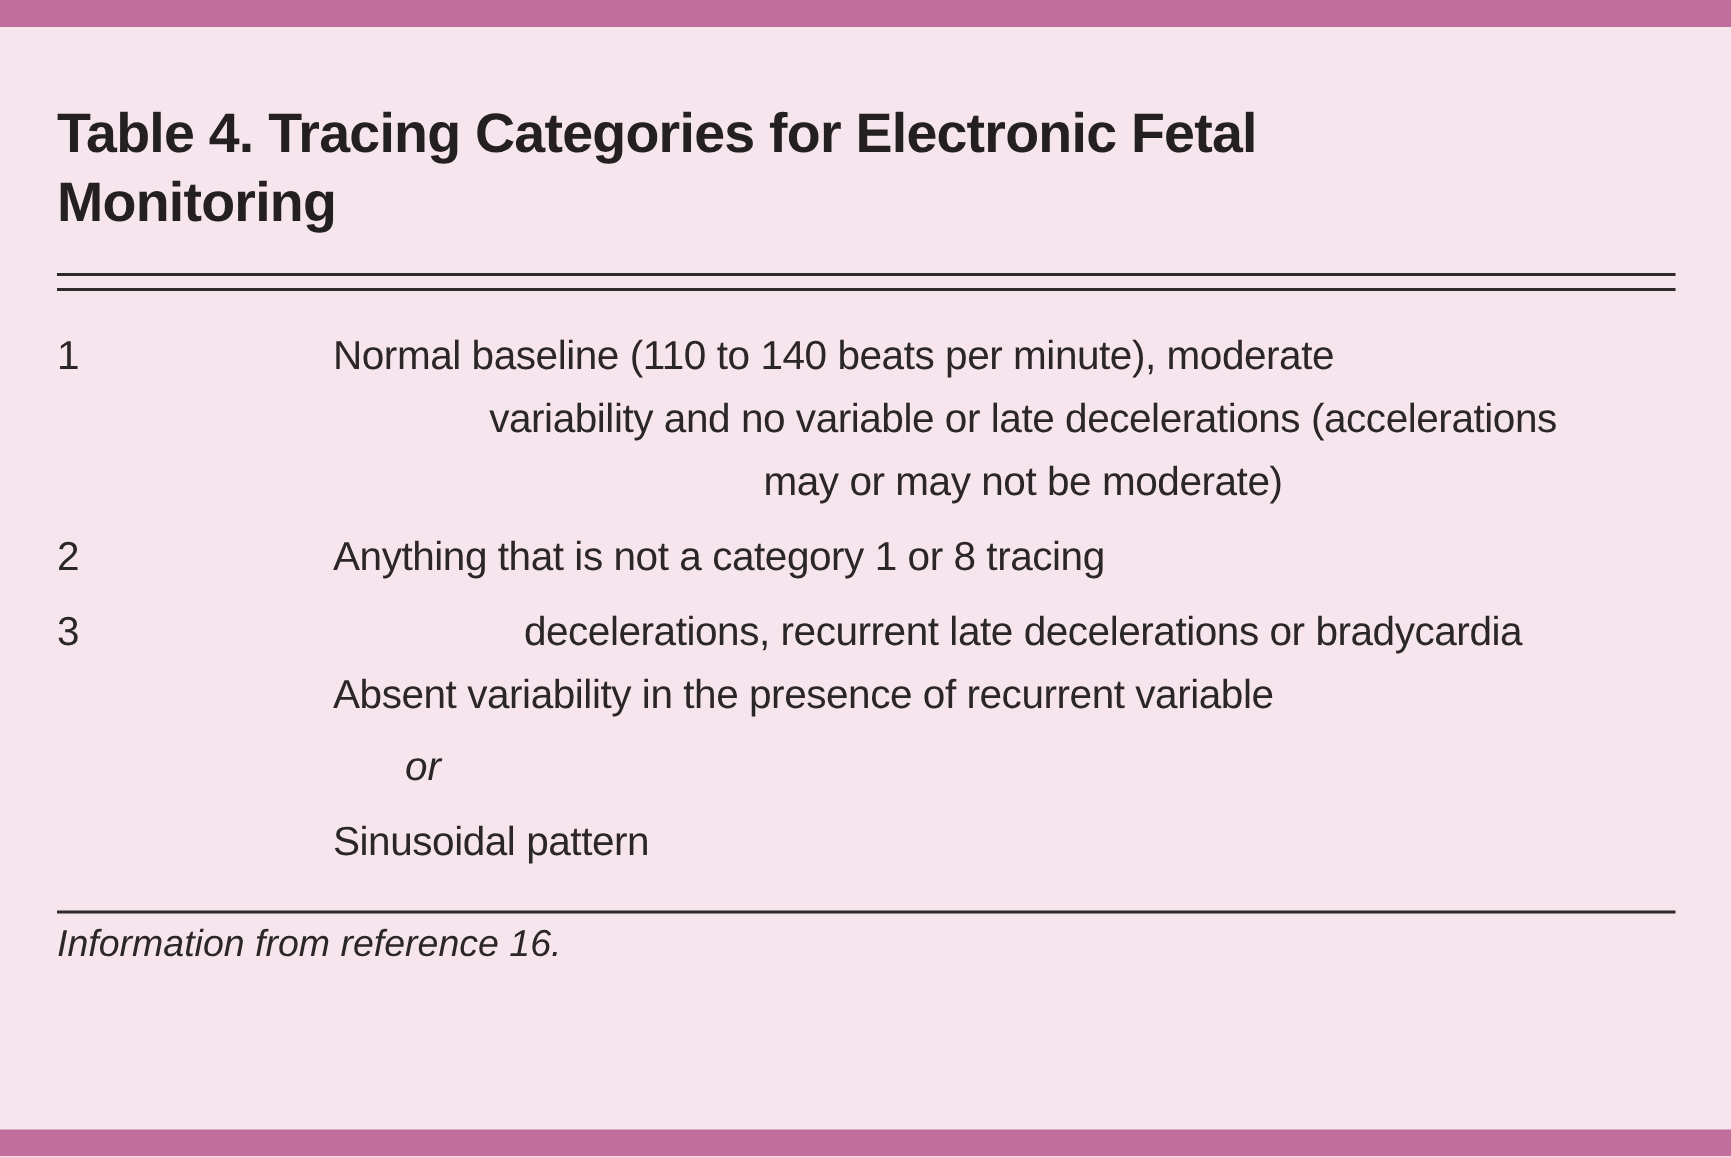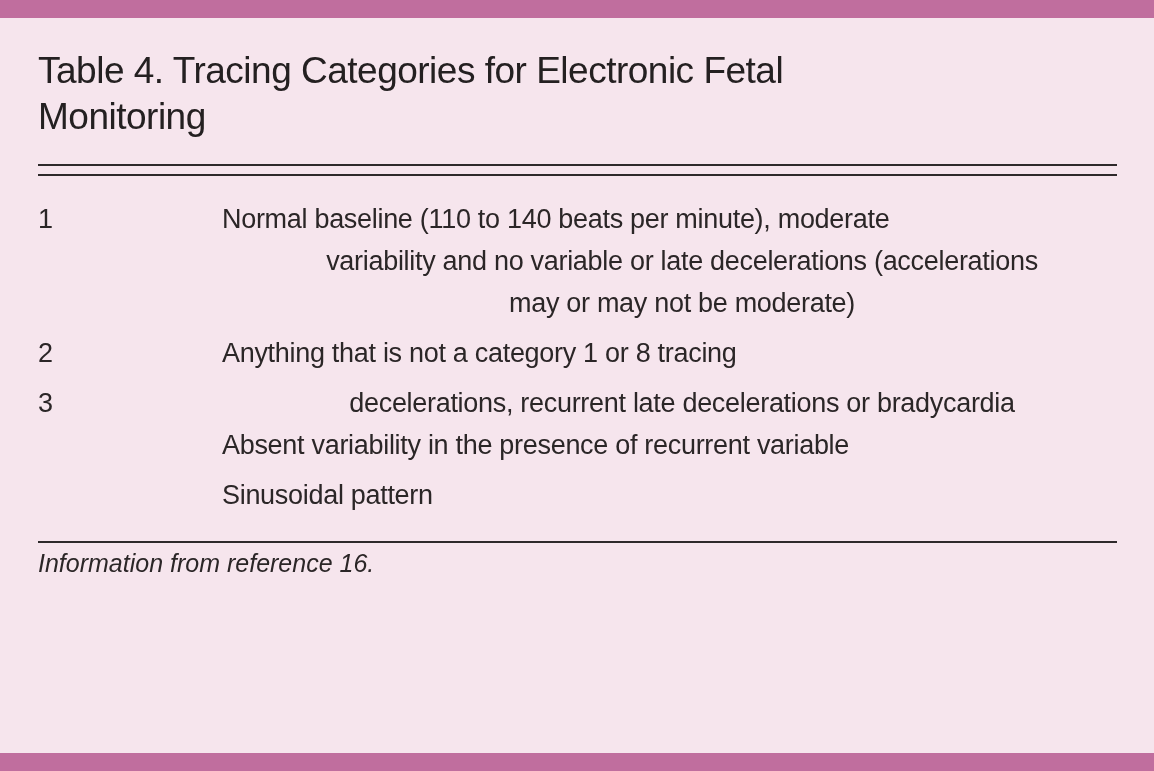--- a/index.html
+++ b/index.html
@@ -29,23 +29,23 @@
   .accent-bar.top { top: 0; }
   .accent-bar.bottom { bottom: 0; }
   .content {
     position: absolute;
     top: 18px;
     left: 0;
     width: 100%;
     padding: 0 37px 0 38px;
   }
   .title {
-    margin-top: 30px;
+    margin-top: 48px;
     font-size: 37px;
-    font-weight: normal;
+    font-weight: bold;
     line-height: 46px;
     letter-spacing: -0.5px;
     color: #242021;
   }
   .title-line { display: block; white-space: nowrap; }
   .rule {
     height: 2px;
     background: var(--rule);
     width: 1079px;
   }
@@ -122,20 +122,21 @@
         <div class="desc">
           <div class="desc-line">Anything that is not a category 1 or 8 tracing</div>
         </div>
       </div>
 
       <div class="grid row">
         <div class="row-number">3</div>
         <div class="desc">
           <div class="desc-line cont">decelerations, recurrent late decelerations or bradycardia</div>
           <div class="desc-line">Absent variability in the presence of recurrent variable</div>
+          <div class="or-line">or</div>
           <div class="desc-line extra-line">Sinusoidal pattern</div>
         </div>
       </div>
 
     </div>
 
     <div class="rule rule-bottom"></div>
 
     <div class="footnote">Information from reference 16.</div>
   </div>

